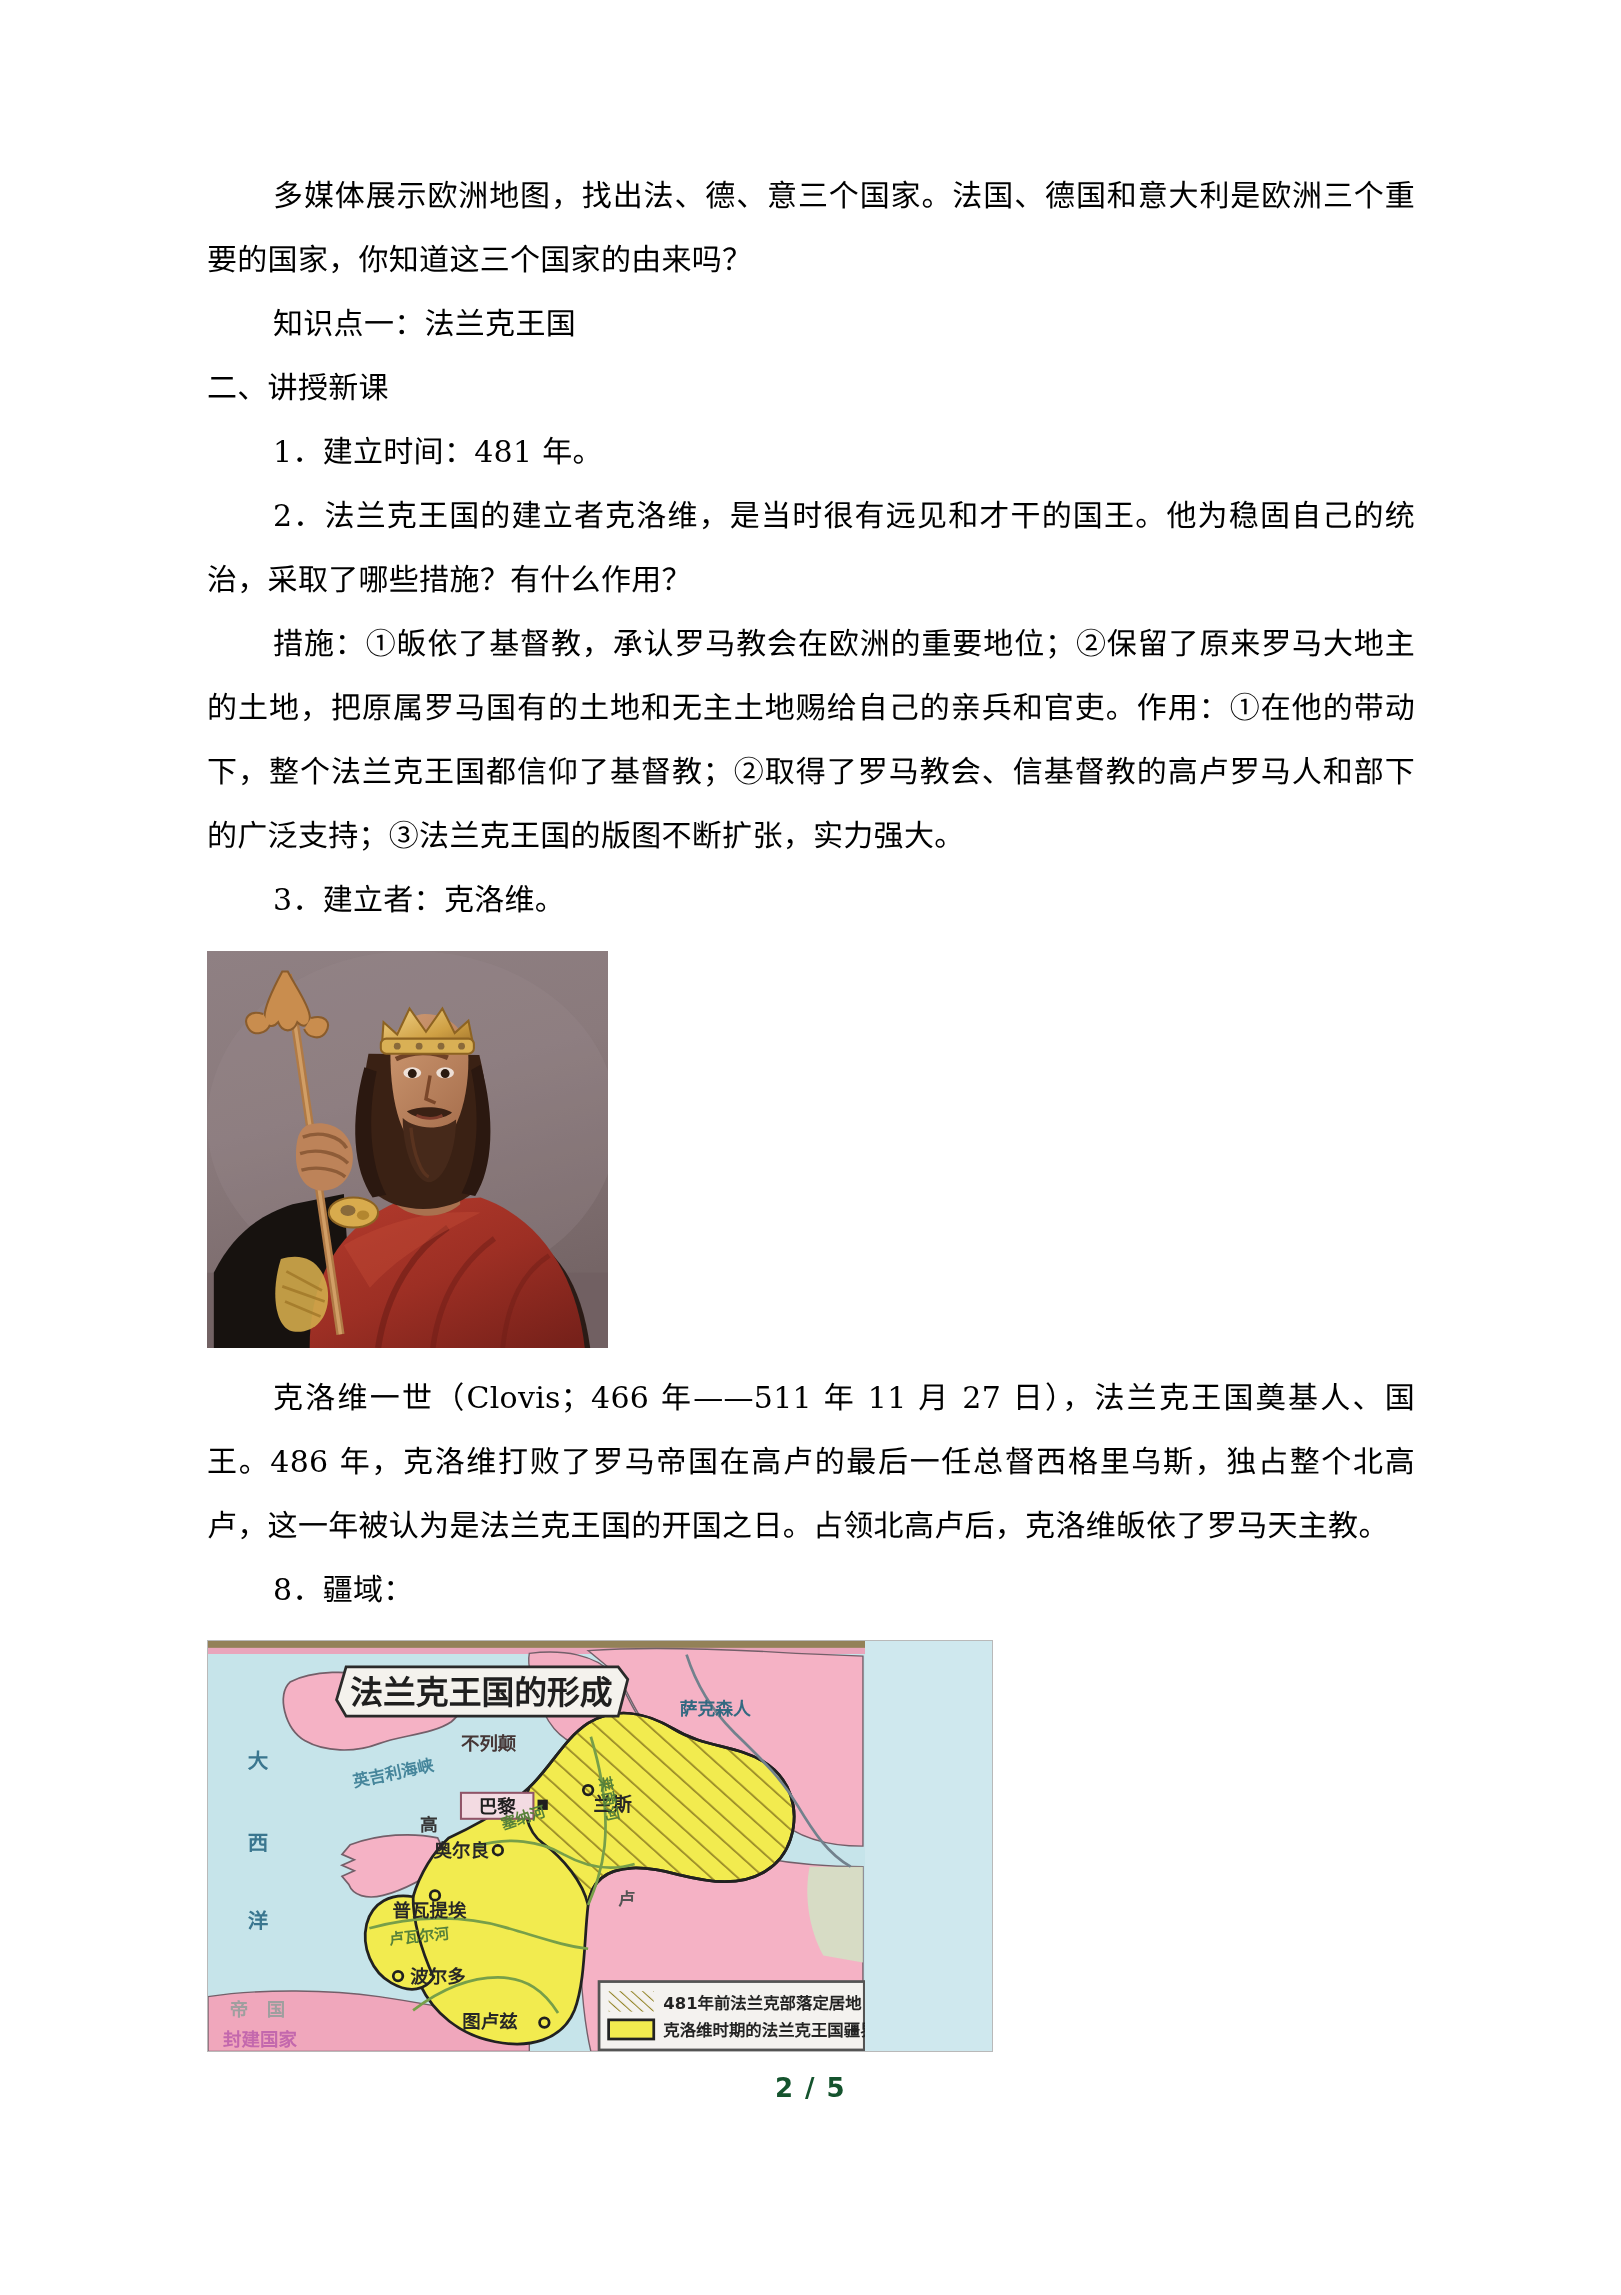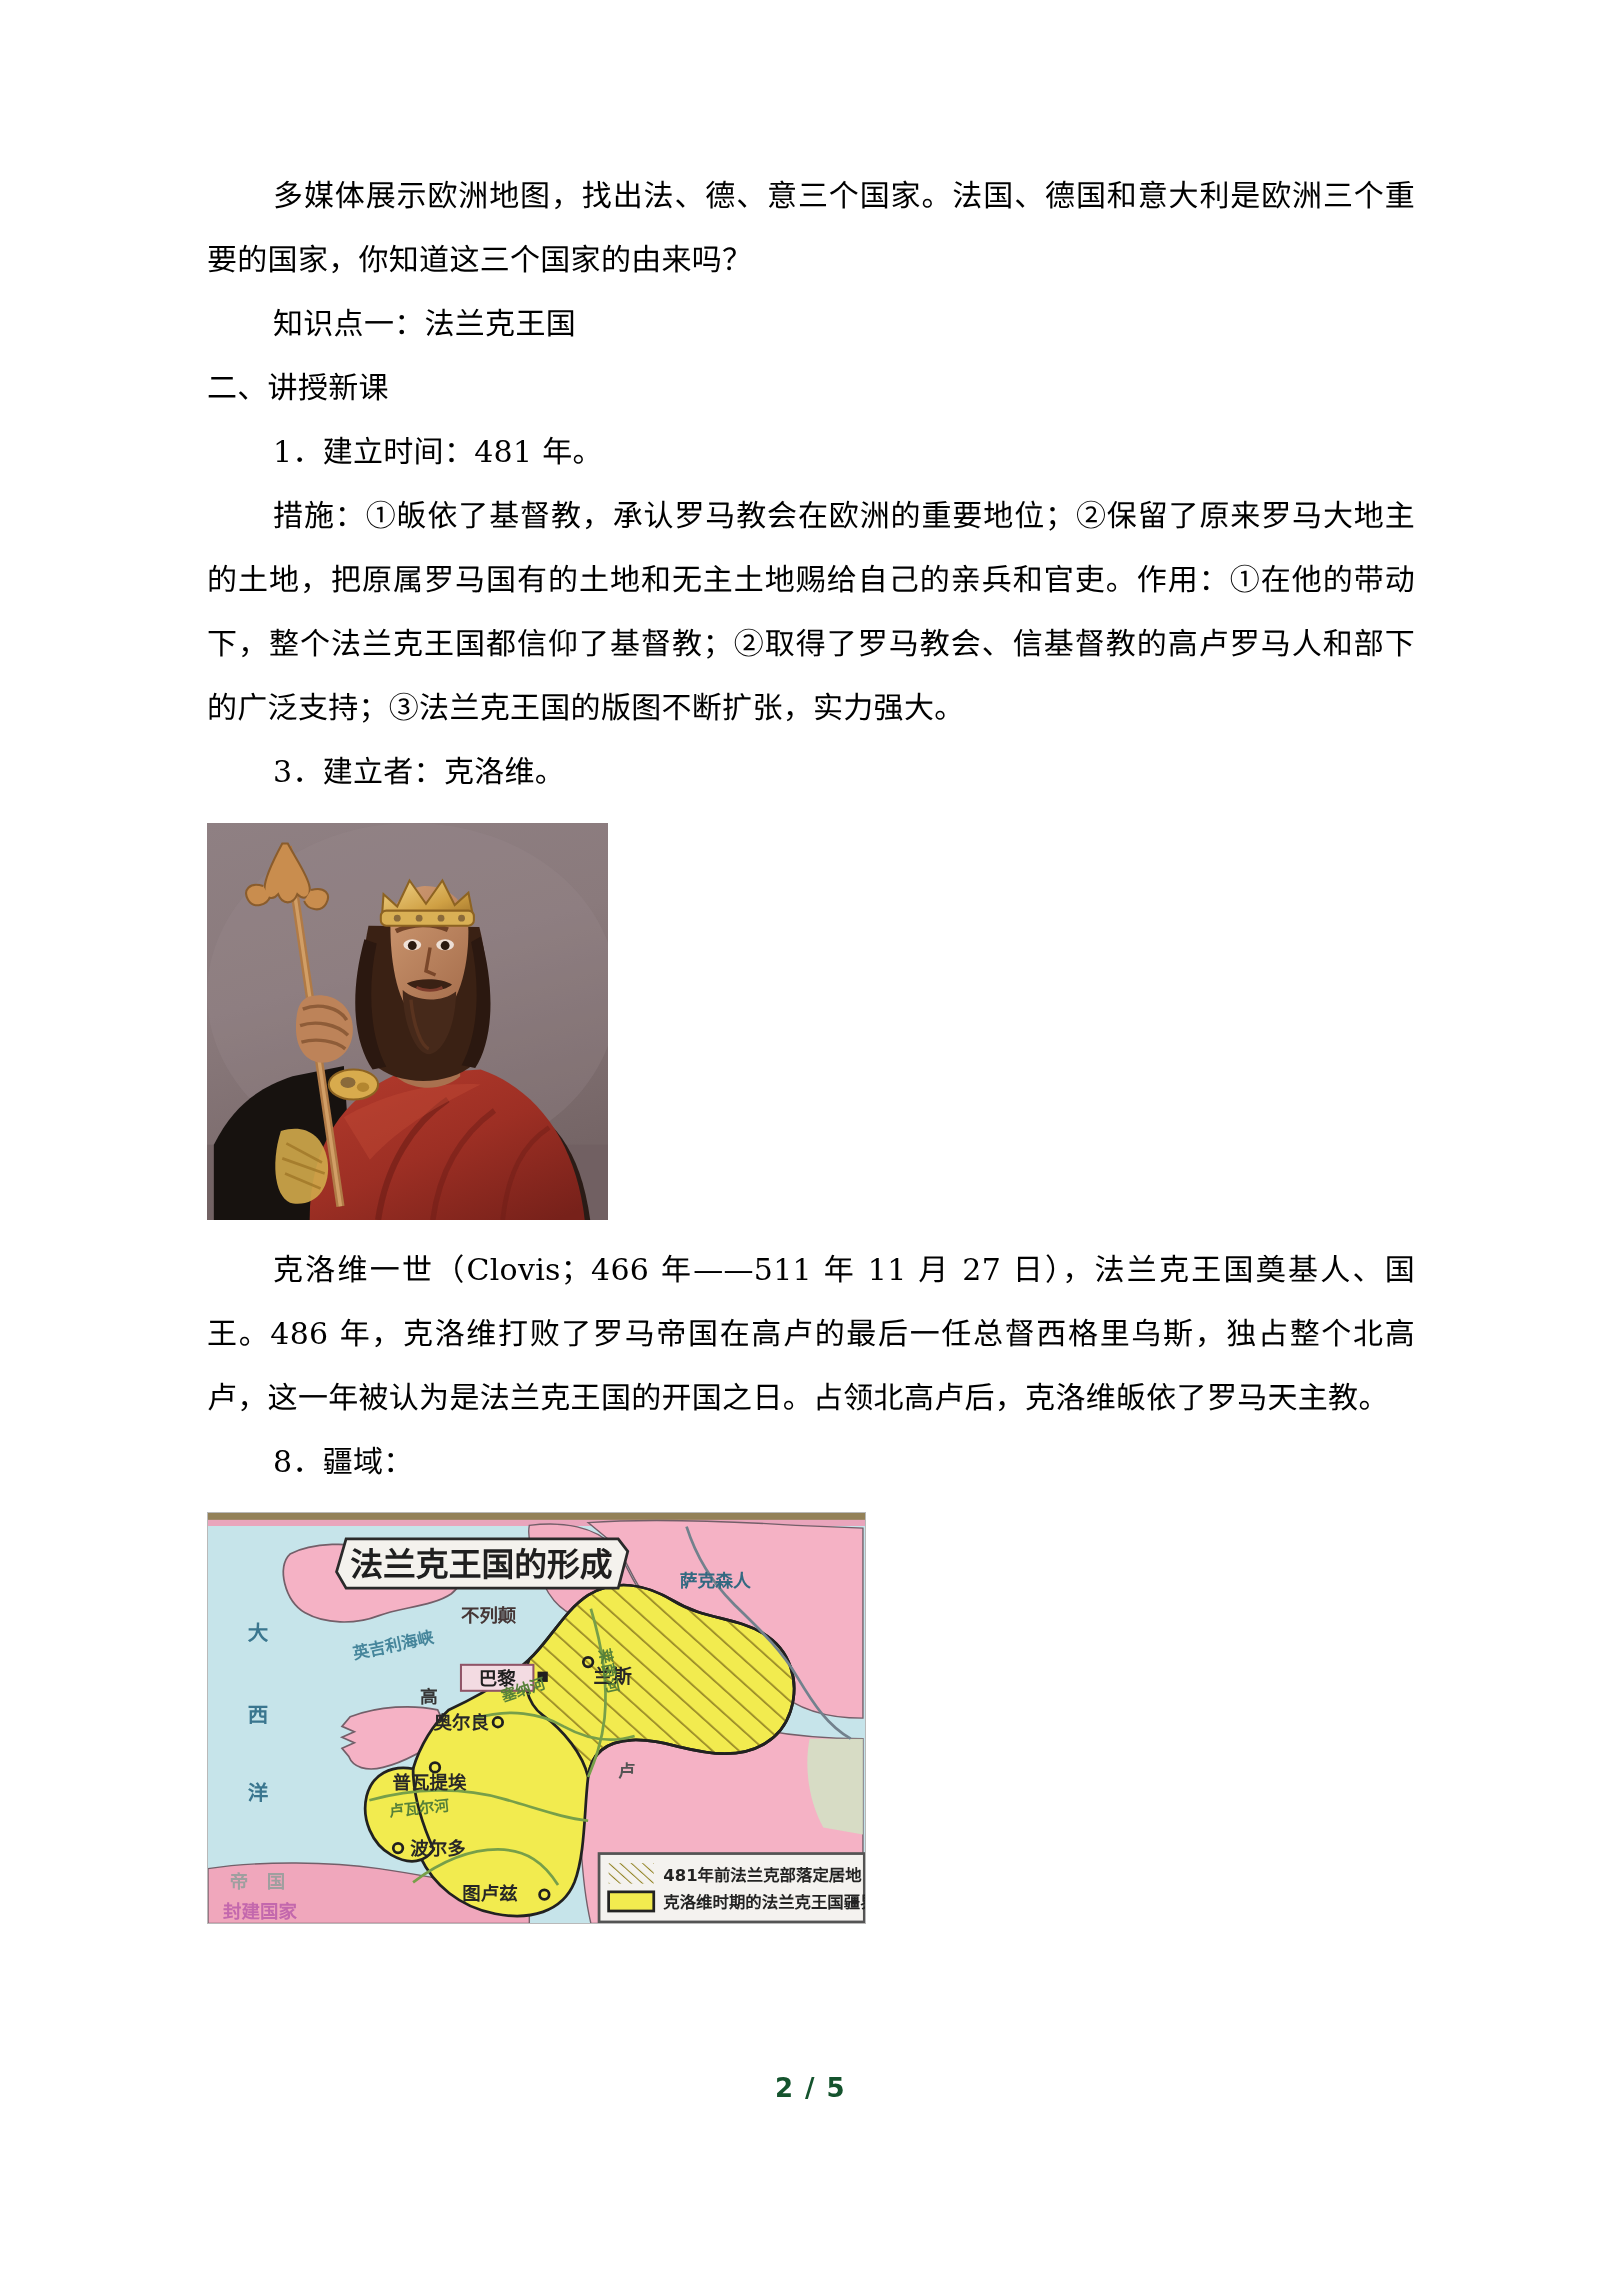--- a/index.html
+++ b/index.html
@@ -44,21 +44,21 @@
     height: 397px;
     margin: 19px 0 0 0;
     overflow: hidden;
     background: #7a6a6b;
   }
   .portrait-svg { display: block; width: 401px; height: 397px; }
 
   
   .figure-map {
     position: relative;
-    width: 659px;
+    width: 786px;
     height: 412px;
     margin: 18px 0 0 0;
     overflow: hidden;
     background: #cfe8ee;
     border: 0.7px solid #b9b9b9;
     box-sizing: border-box;
   }
   .map-svg { display: block; width: 657px; height: 411px; }
 
   
@@ -84,20 +84,21 @@
     <div style="height:161px"></div>
 
     <p class="para indent2">多媒体展示欧洲地图，找出法、德、意三个国家。法国、德国和意大利是欧洲三个重要的国家，你知道这三个国家的由来吗？</p>
 
     <p class="para indent2">知识点一：法兰克王国</p>
 
     <p class="para indent0">二、讲授新课</p>
 
     <p class="para indent2">1．建立时间：481 年。</p>
 
+    <p class="para indent2">2．法兰克王国的建立者克洛维，是当时很有远见和才干的国王。他为稳固自己的统治，采取了哪些措施？有什么作用？</p>
 
     <p class="para indent2">措施：①皈依了基督教，承认罗马教会在欧洲的重要地位；②保留了原来罗马大地主的土地，把原属罗马国有的土地和无主土地赐给自己的亲兵和官吏。作用：①在他的带动下，整个法兰克王国都信仰了基督教；②取得了罗马教会、信基督教的高卢罗马人和部下的广泛支持；③法兰克王国的版图不断扩张，实力强大。</p>
 
     <p class="para indent2">3．建立者：克洛维。</p>
 
     <div class="figure-portrait">
       <svg class="portrait-svg" viewBox="0 0 586 580" preserveAspectRatio="none">
         <defs>
           <linearGradient id="bgGrad" x1="0" y1="0" x2="0.3" y2="1">
             <stop offset="0%" stop-color="#8f8083"></stop>

